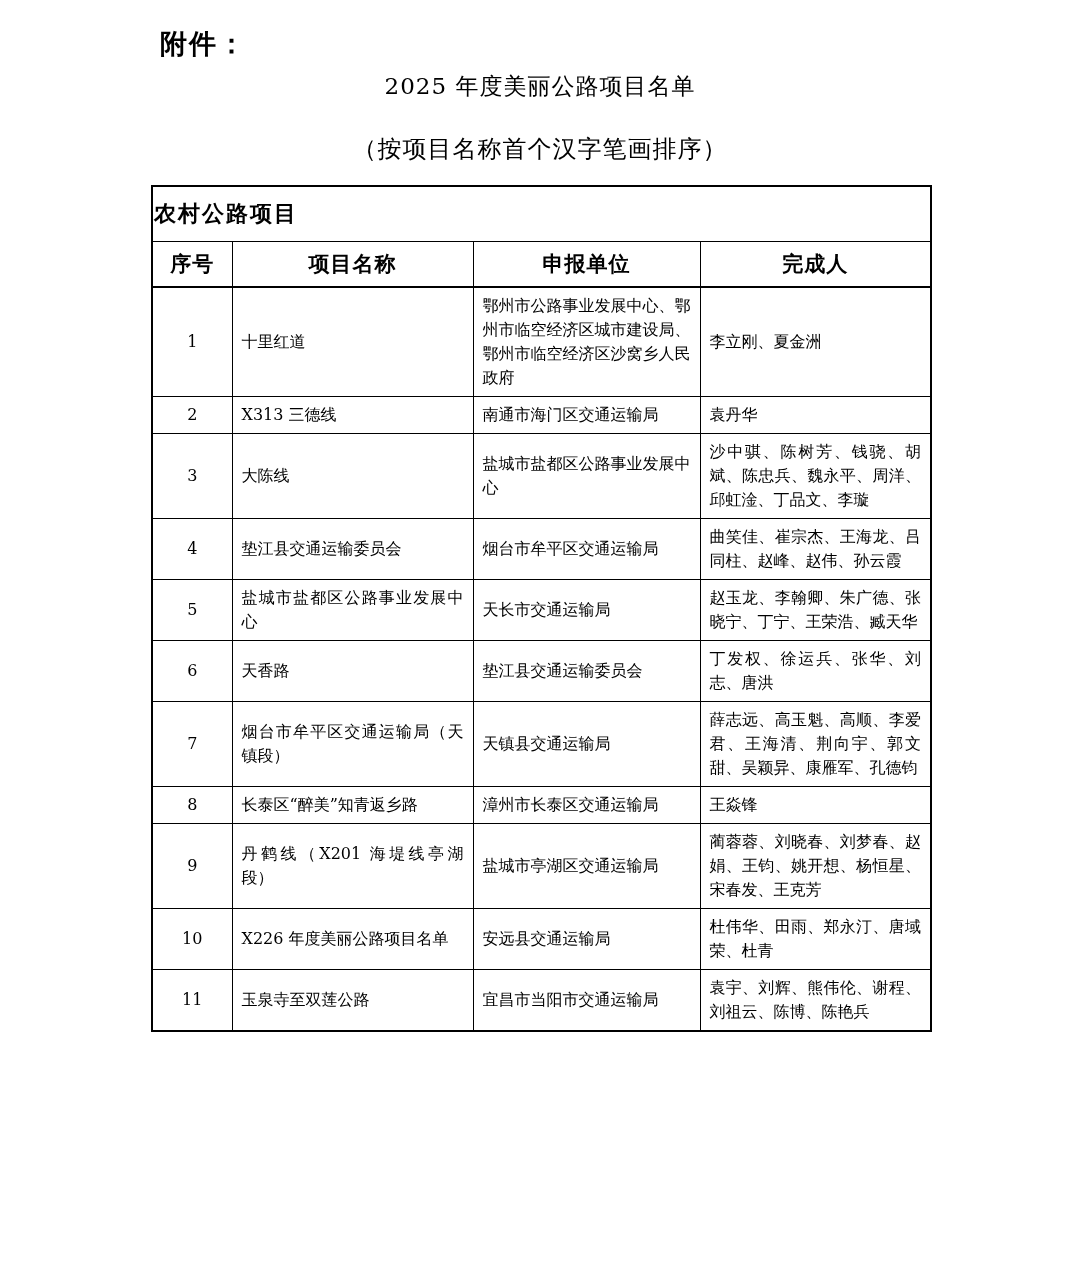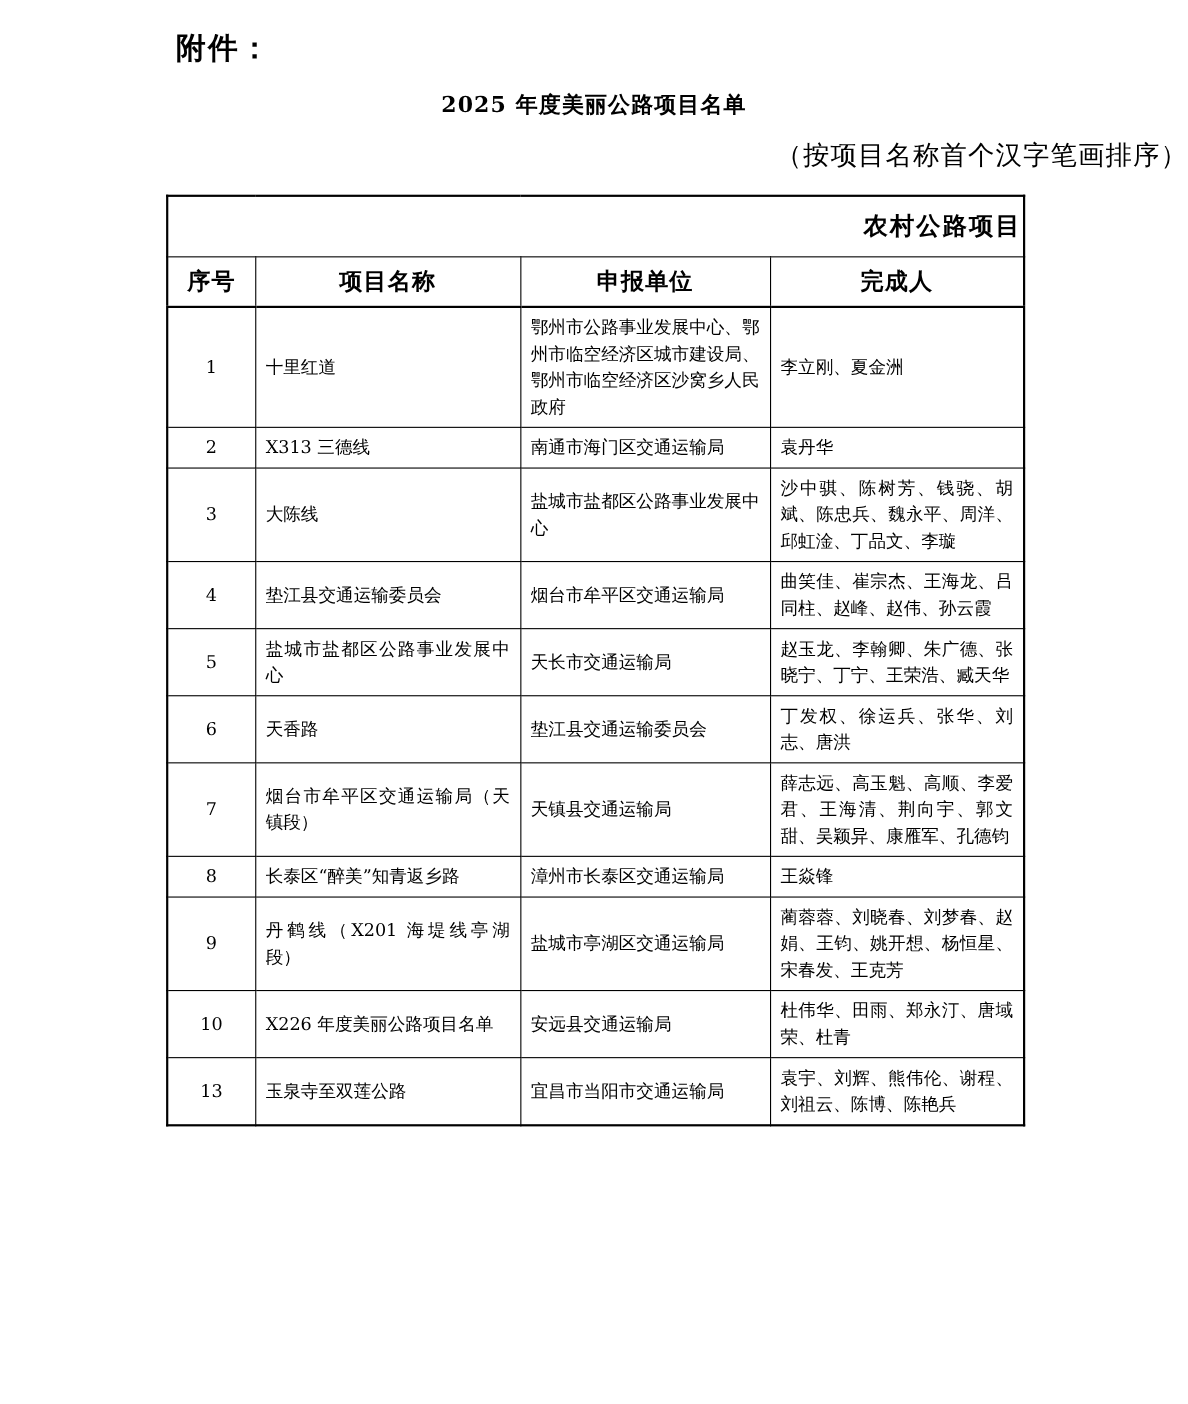--- a/index.html
+++ b/index.html
@@ -17,46 +17,46 @@
     overflow: hidden;
   }
   .attachment {
     padding-top: 26px;
     margin-left: 160px;
     font-size: 27px;
     font-weight: bold;
     letter-spacing: 2px;
   }
   .title {
-    margin: 20px 0 0 0;
+    margin: 9px 0 0 0;
     text-align: center;
-    font-size: 20px;
-    font-weight: bold;
+    font-size: 23px;
+    font-weight: normal;
     letter-spacing: 1px;
   }
   .subtitle {
-    margin-top: 16px;
-    text-align: right;
+    margin-top: 31px;
+    text-align: center;
     font-size: 24px;
     letter-spacing: 1px;
   }
   table.projects {
     border-collapse: collapse;
     table-layout: fixed;
     width: 779px;
     margin: 20px 0 0 151px;
     border: 2px solid #000000;
   }
   table.projects td, table.projects th {
     border: 1px solid #000000;
     overflow: hidden;
   }
   .banner {
     height: 52px;
-    text-align: right;
+    text-align: left;
     vertical-align: middle;
     font-size: 22px;
     font-weight: bold;
     letter-spacing: 2px;
   }
   tr.colheads th {
     height: 42px;
     text-align: center;
     vertical-align: middle;
     font-size: 21px;
@@ -165,21 +165,21 @@
           <td class="c-unit">盐城市亭湖区交通运输局</td>
           <td class="c-people">蔺蓉蓉、刘晓春、刘梦春、赵娟、王钧、姚开想、杨恒星、宋春发、王克芳</td>
         </tr>
         <tr>
           <td class="c-no">10</td>
           <td class="c-project">X226 年度美丽公路项目名单</td>
           <td class="c-unit">安远县交通运输局</td>
           <td class="c-people">杜伟华、田雨、郑永汀、唐域荣、杜青</td>
         </tr>
         <tr>
-          <td class="c-no">13</td>
+          <td class="c-no">11</td>
           <td class="c-project">玉泉寺至双莲公路</td>
           <td class="c-unit">宜昌市当阳市交通运输局</td>
           <td class="c-people">袁宇、刘辉、熊伟伦、谢程、刘祖云、陈博、陈艳兵</td>
         </tr>
       </tbody>
   </table>
 
 </div>
 
 </body></html>

